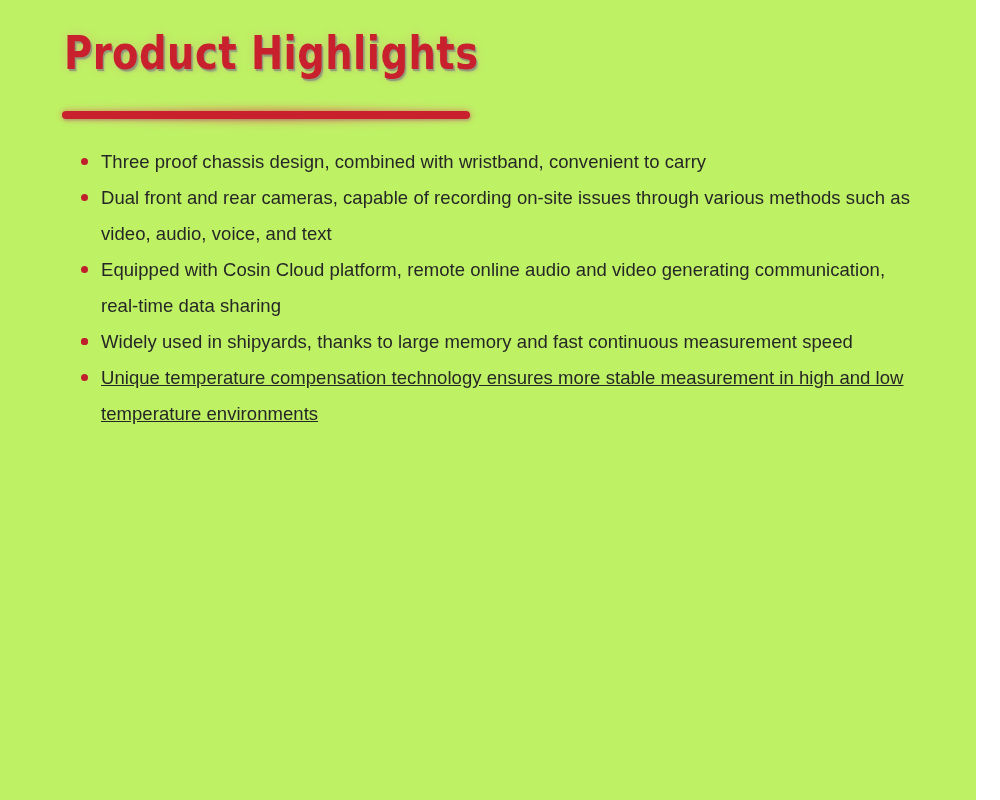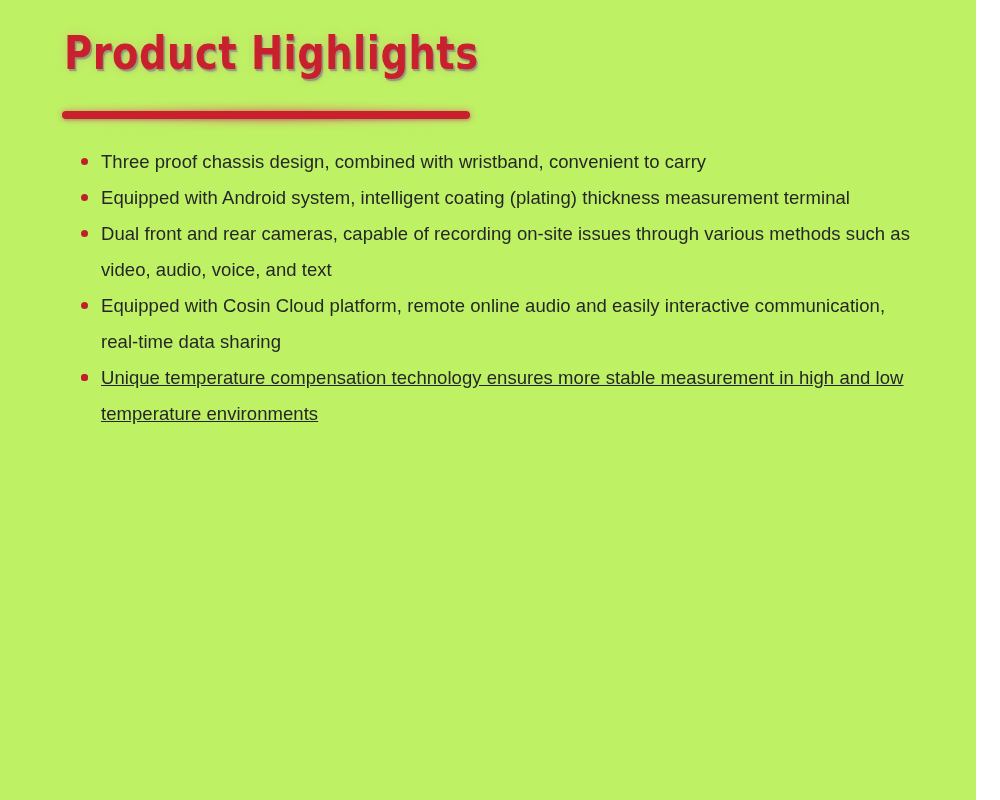--- a/index.html
+++ b/index.html
@@ -141,40 +141,40 @@
     <div class="title-underline"></div>
   </div>
 
   <ul class="bullet-list">
 
     <li class="bullet-item">
       <span class="bullet-dot"></span>
       <span class="bullet-text w1">Three proof chassis design, combined with wristband, convenient to carry</span>
     </li>
 
-    <li class="bullet-item">
-      <span class="bullet-dot"></span>
-      <span class="bullet-text w2">Equipped with Android system, intelligent coating (plating) thickness measurement terminal</span>
-    </li>
 
     <li class="bullet-item">
       <span class="bullet-dot"></span>
       <span class="bullet-text w3">Dual front and rear cameras, capable of recording on-site issues through various methods such as video, audio, voice, and text</span>
     </li>
 
     <li class="bullet-item">
       <span class="bullet-dot"></span>
-      <span class="bullet-text w4">Equipped with Cosin Cloud platform, remote online audio and easily interactive communication, real-time data sharing</span>
+      <span class="bullet-text w4">Equipped with Cosin Cloud platform, remote online audio and video generating communication, real-time data sharing</span>
     </li>
 
     <li class="bullet-item">
       <span class="bullet-dot"></span>
     </li>
 
 
+    <li class="bullet-item">
+      <span class="bullet-dot"></span>
+      <span class="bullet-text w7">Widely used in shipyards, thanks to large memory and fast continuous measurement speed</span>
+    </li>
 
 
     <li class="bullet-item">
       <span class="bullet-dot"></span>
       <span class="bullet-text w9">Unique temperature compensation technology ensures more stable measurement in high and low temperature environments</span>
     </li>
 
   </ul>
 </div>
 

